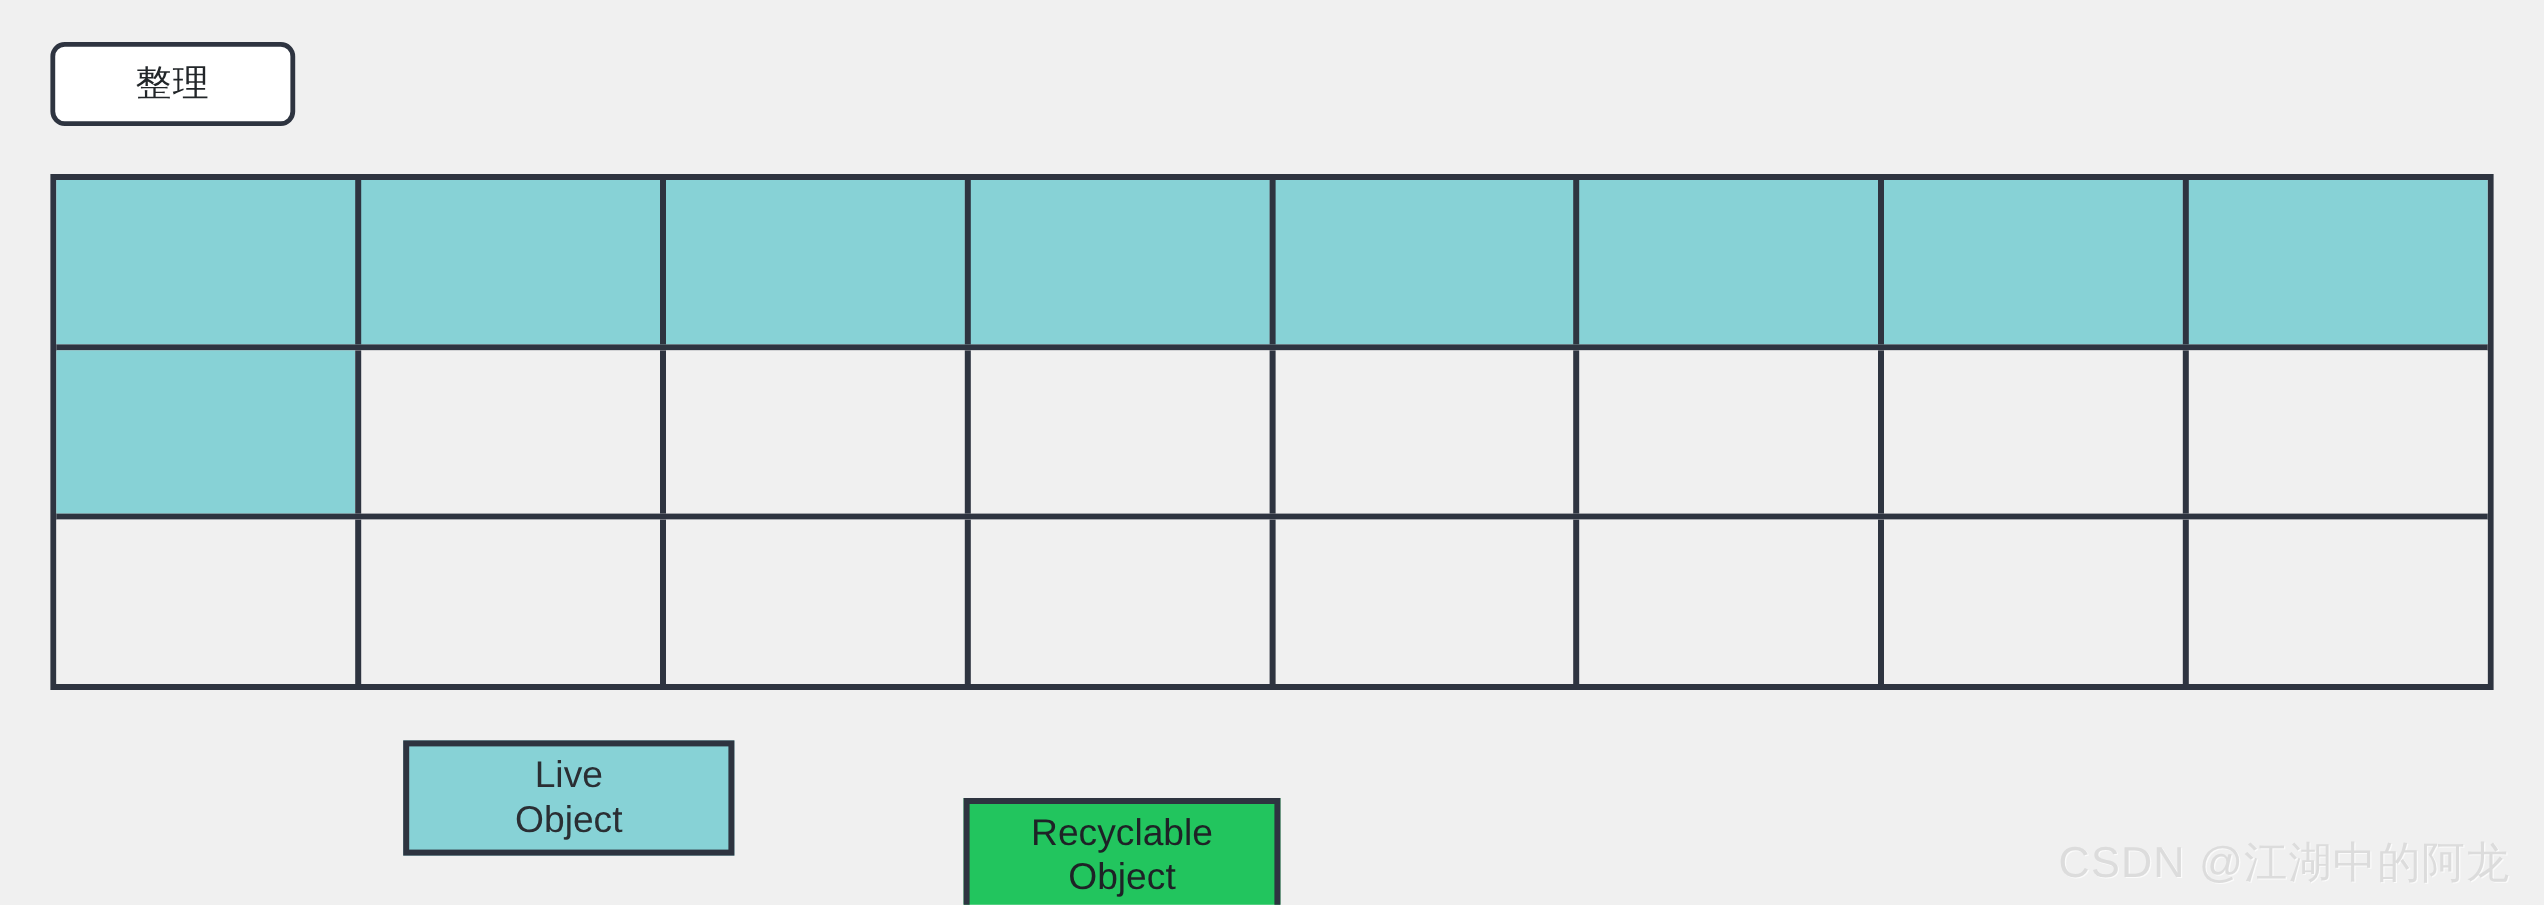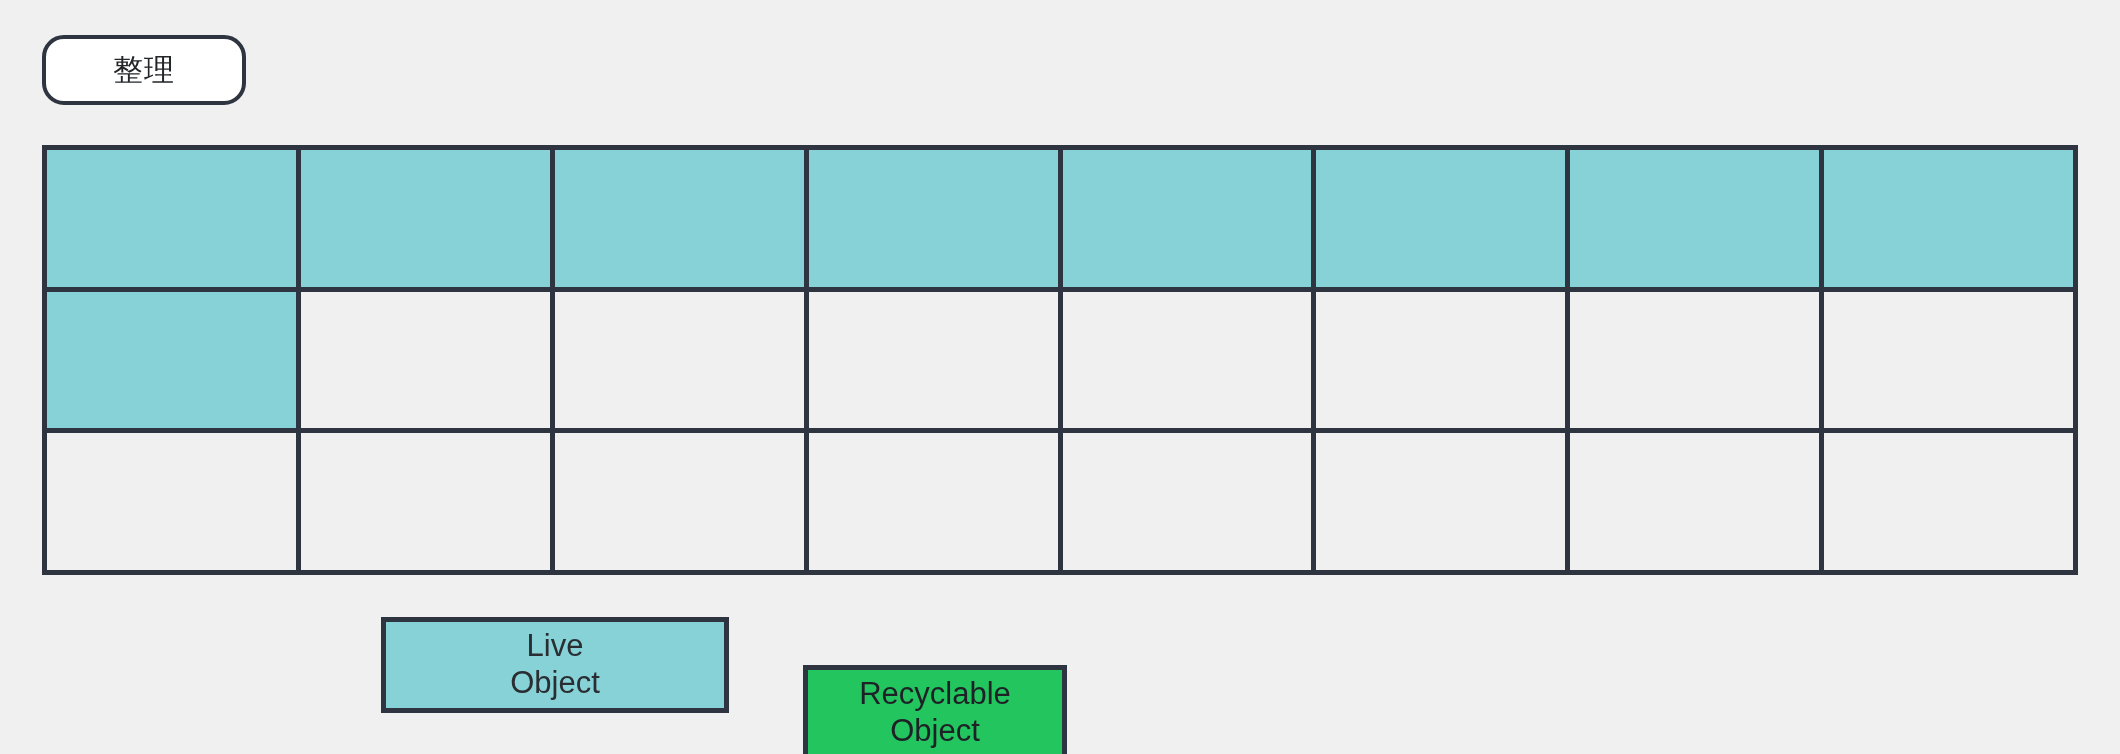--- a/index.html
+++ b/index.html
@@ -23,21 +23,21 @@
 
   
   .action-box {
     position: absolute;
     left: 42px;
     top: 35px;
     width: 204px;
     height: 70px;
     background: #FFFFFF;
     border: 4px solid #2E3440;
-    border-radius: 22px;
+    border-radius: 12px;
     box-sizing: border-box;
     display: flex;
     align-items: center;
     justify-content: center;
   }
   .action-box .action-label {
     font-size: 30px;
     color: #222629;
     line-height: 1;
     letter-spacing: 1px;
@@ -98,21 +98,21 @@
     align-items: center;
     justify-content: center;
     line-height: 1.18;
     font-size: 31px;
     color: #2A2E33;
   }
   .legend-item .legend-line {
     display: block;
     white-space: nowrap;
   }
-  .legend-item.live-swatch   { left: 336px;  width: 348px; background: #87D2D6; margin-left: 45px; }
+  .legend-item.live-swatch   { left: 336px;  width: 276px; background: #87D2D6; }
   .legend-item.recy-swatch   { left: 803px;  width: 264px; background: #22c55e; color: #1E2226; margin-top: 48px; }
   .legend-item.avail-swatch  { left: 1272px; width: 288px; background: #F4F4F4; }
 
   
   .watermark {
     position: absolute;
     right: 28px;
     bottom: 10px;
     font-size: 36px;
     color: #DCDCDC;
@@ -167,14 +167,15 @@
     <div class="legend-item live-swatch">
       <span class="legend-line">Live</span>
       <span class="legend-line">Object</span>
     </div>
     <div class="legend-item recy-swatch">
       <span class="legend-line">Recyclable</span>
       <span class="legend-line">Object</span>
     </div>
   </div>
 
+  <div class="watermark">CSDN @江湖中的阿龙</div>
 
 </div>
 
 </body></html>

